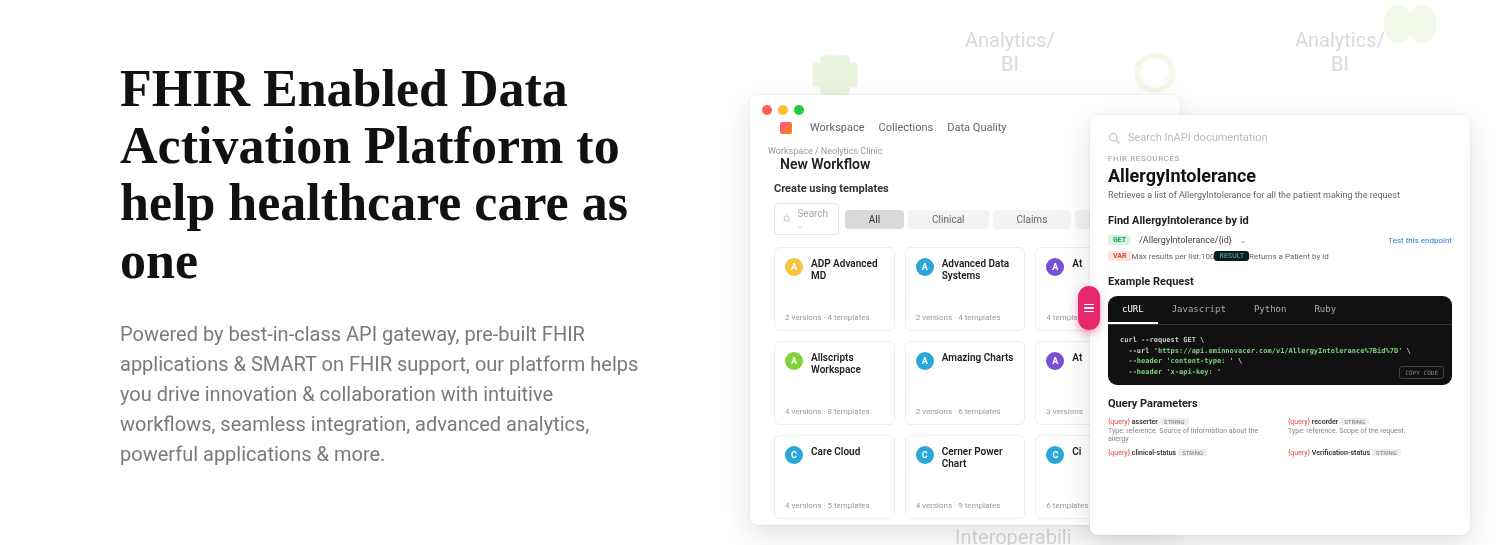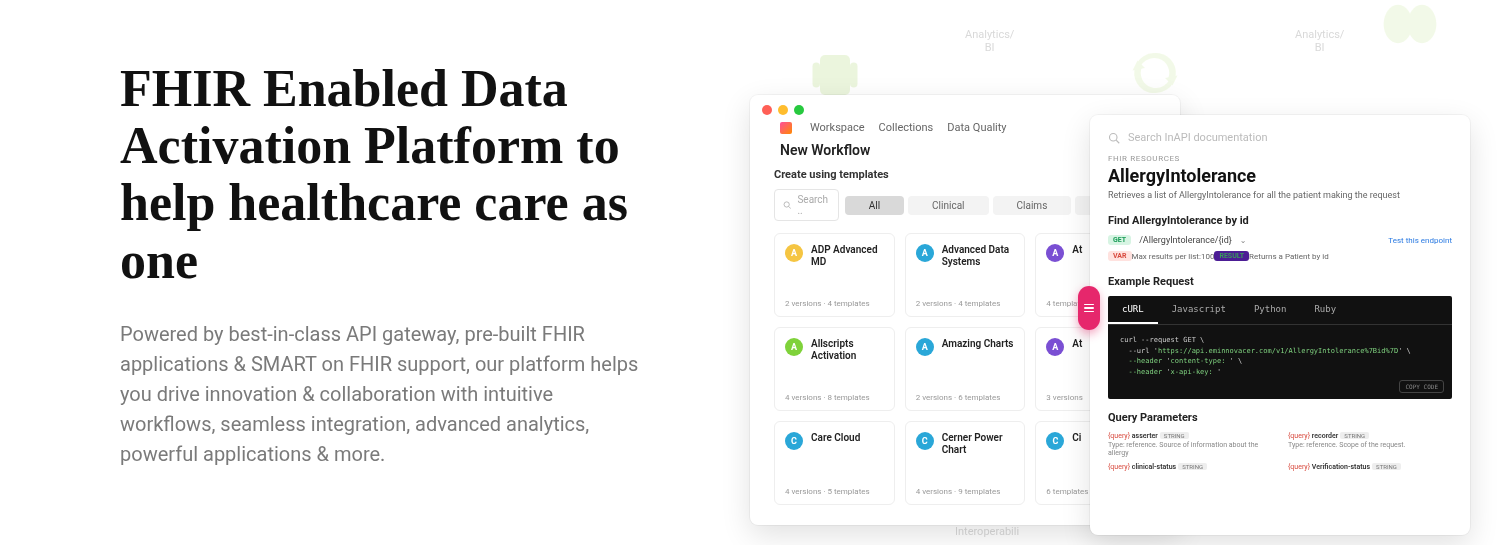--- a/index.html
+++ b/index.html
@@ -14,21 +14,21 @@
   .page-wrap {
     display: flex;
     width: 100%;
     height: 100%;
     position: relative;
   }
   
   .bg-label {
     position: absolute;
     color: #d9d9d9;
-    font-size: 11px;
+    font-size: 20px;
     text-align: center;
     line-height: 1.2;
     pointer-events: none;
   }
   .bg-shape {
     position: absolute;
     opacity: 0.22;
     pointer-events: none;
   }
   .left-col {
@@ -229,56 +229,57 @@
     margin-bottom: 6px;
   }
   .tag {
     padding: 1px 5px;
     border-radius: 3px;
     font-size: 7px;
     font-weight: 700;
   }
   .tag.get { background: #d7f4e3; color: #1a9c57; }
   .tag.var { background: #ffe2df; color: #d84a3e; }
-  .tag.result { background: #4c1d95; color: #3a9a5e; }
+  .tag.result { background: #0f172a; color: #3a9a5e; }
   .ep-path { color: #444; }
   .ep-chev { color: #888; font-size: 8px; }
   .ep-test { margin-left: auto; color: #2a7ae2; font-size: 8px; }
   .meta-row {
     display: flex;
     align-items: center;
     gap: 0;
     font-size: 8px;
     color: #666;
     margin-bottom: 14px;
   }
   .code-block {
     background: #111;
-    border-radius: 2px;
+    border-radius: 9px;
     color: #ccc;
     font-family: Menlo, Consolas, monospace;
     font-size: 7px;
     position: relative;
     margin-bottom: 12px;
   }
   .code-tabs {
     display: flex;
     border-bottom: 1px solid #333;
   }
   .code-tab {
     padding: 8px 14px;
     font-size: 9px;
     color: #aaa;
     cursor: pointer;
   }
   .code-tab.active { color: #fff; border-bottom: 2px solid #fff; }
   .code-body {
-    padding: 10px 12px 22px;
+    padding: 10px 12px 8px;
     line-height: 1.5;
     white-space: pre;
+    font-weight: bold;
   }
   .code-body .kw { color: #7fd17f; }
   .code-body .str { color: #7fd17f; }
   .copy-btn {
     position: absolute;
     right: 8px; bottom: 6px;
     font-size: 6px;
     border: 1px solid #444;
     color: #888;
     padding: 2px 5px;
@@ -373,20 +374,21 @@
         <div class="dot red"></div>
         <div class="dot yellow"></div>
         <div class="dot green"></div>
       </div>
       <div class="app-menu">
         <span class="logo-mark"></span>
         <span>Workspace</span>
         <span>Collections</span>
         <span>Data Quality</span>
       </div>
+      <div class="breadcrumb">Workspace  /  Neolytics Clinic</div>
       <div class="page-title">New Workflow</div>
       <div class="tpl-section">
         <div class="tpl-heading">Create using templates</div>
         <div class="tpl-filter-row">
           <div class="tpl-search">
             <svg viewBox="0 0 16 16">
                 <circle cx="7" cy="7" r="5" fill="none" stroke="#aaa" stroke-width="1.5"></circle>
                 <line x1="11" y1="11" x2="15" y2="15" stroke="#aaa" stroke-width="1.5"></line>
               </svg>
             <span>Search ..</span>
@@ -417,21 +419,21 @@
             <div class="tpl-card">
               <div class="tpl-card-head">
                 <div class="tpl-badge" style="background:#7a4fd3">A</div>
                 <div class="tpl-name">At</div>
               </div>
               <div class="tpl-meta">4 templates</div>
             </div>
             <div class="tpl-card">
               <div class="tpl-card-head">
                 <div class="tpl-badge" style="background:#7fd23a">A</div>
-                <div class="tpl-name">Allscripts Activation</div>
+                <div class="tpl-name">Allscripts Workspace</div>
               </div>
               <div class="tpl-meta">4 versions  ·  8 templates</div>
             </div>
             <div class="tpl-card">
               <div class="tpl-card-head">
                 <div class="tpl-badge" style="background:#2aa7d8">A</div>
                 <div class="tpl-name">Amazing Charts</div>
               </div>
               <div class="tpl-meta">2 versions  ·  6 templates</div>
             </div>

